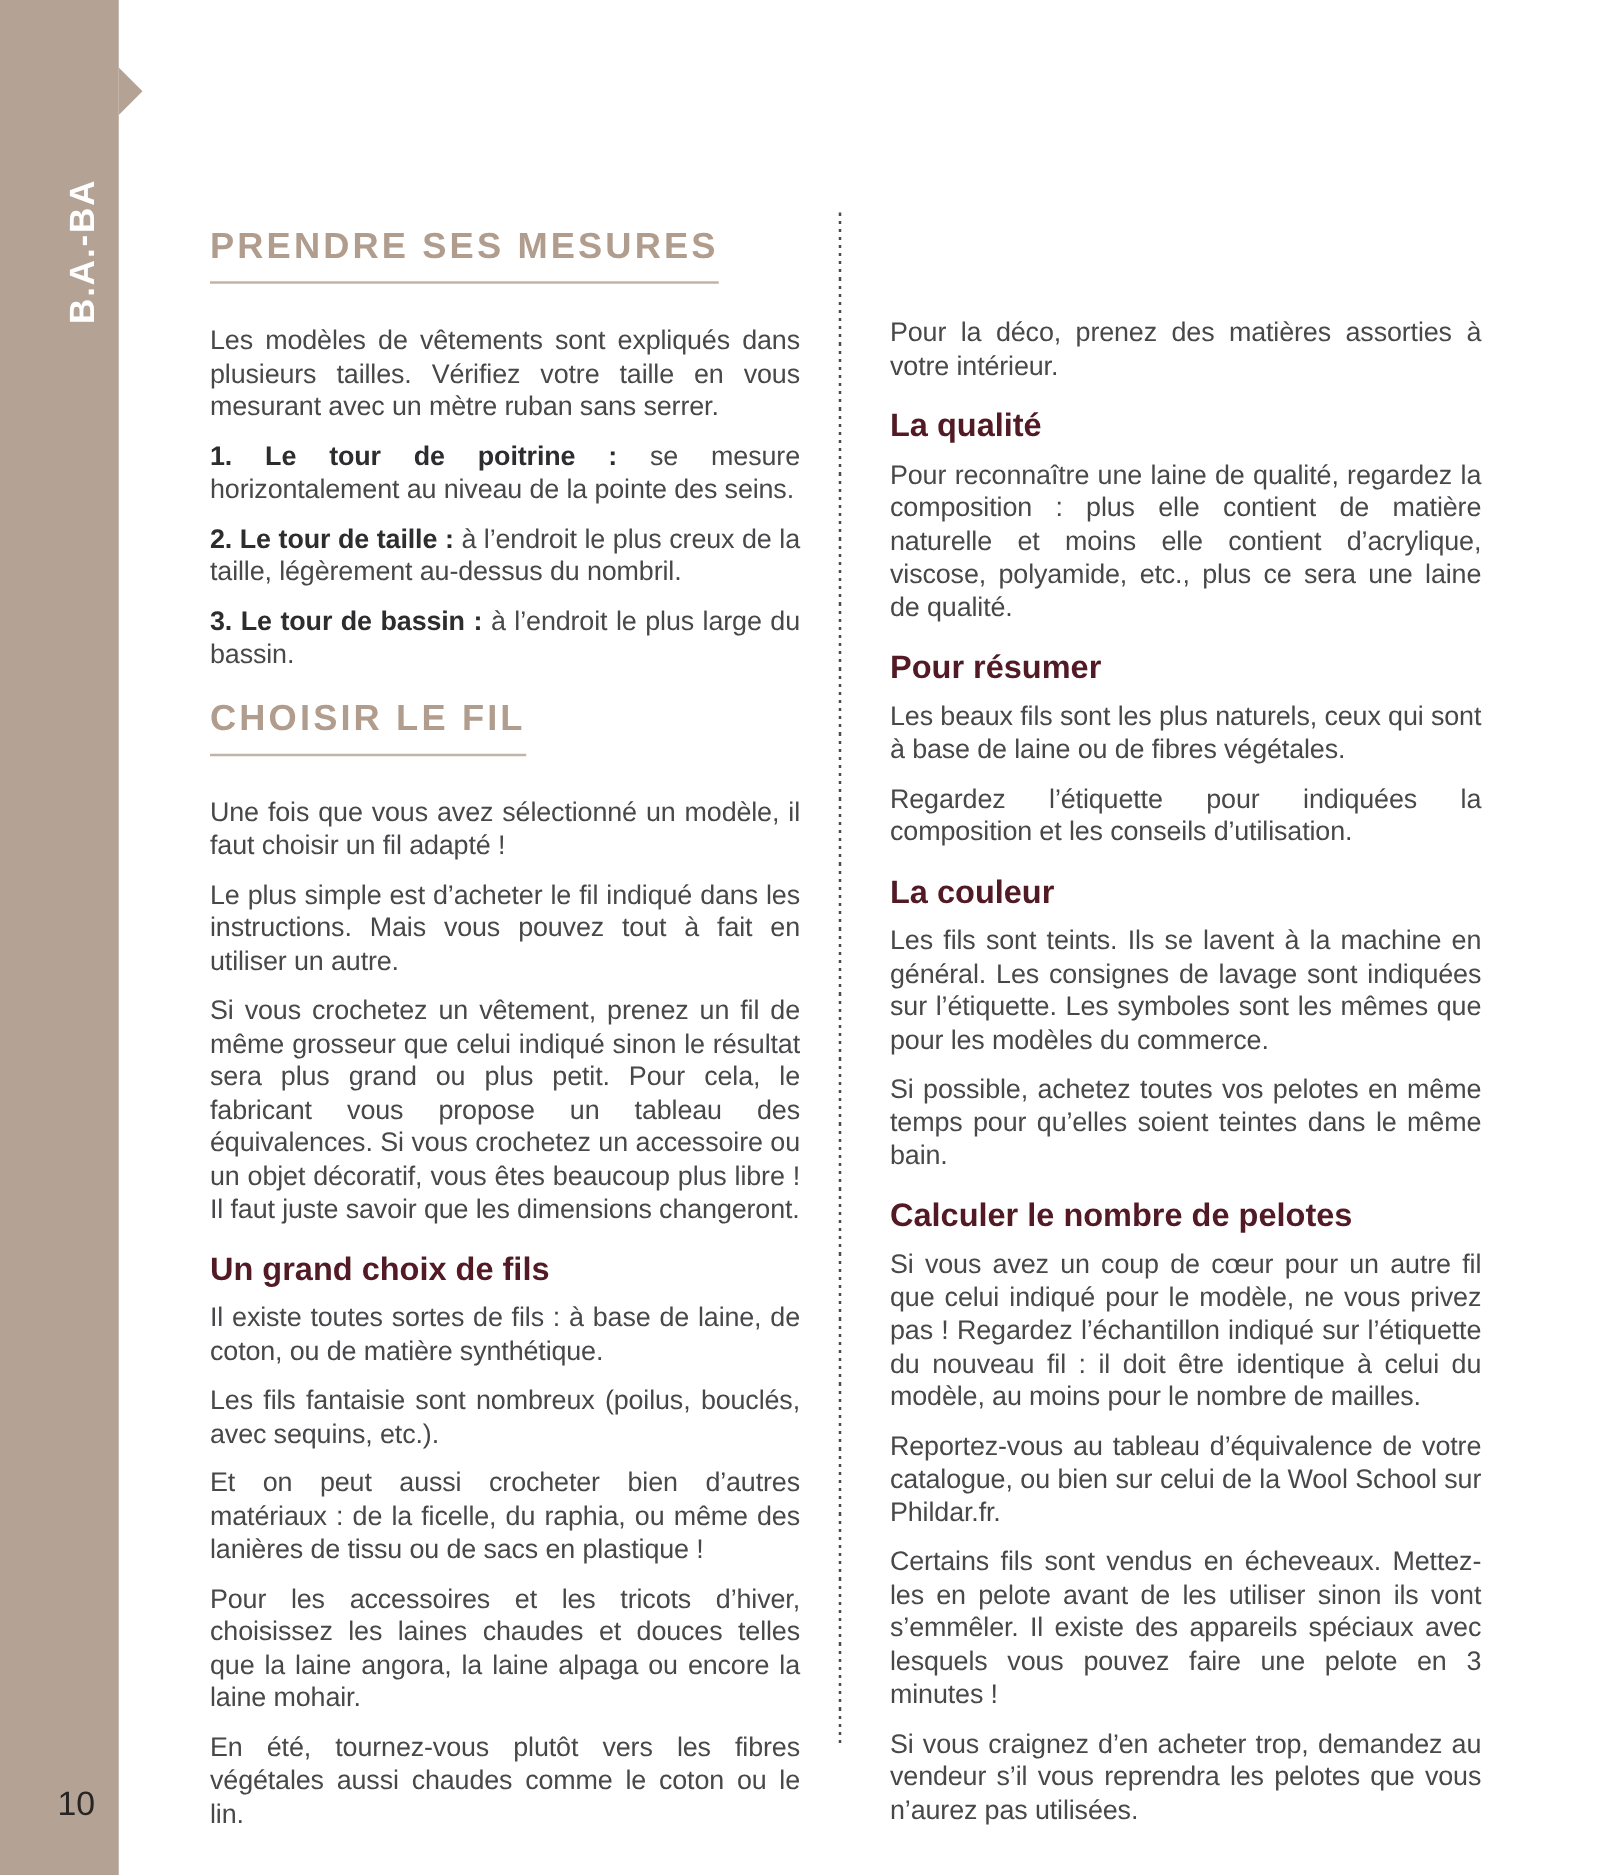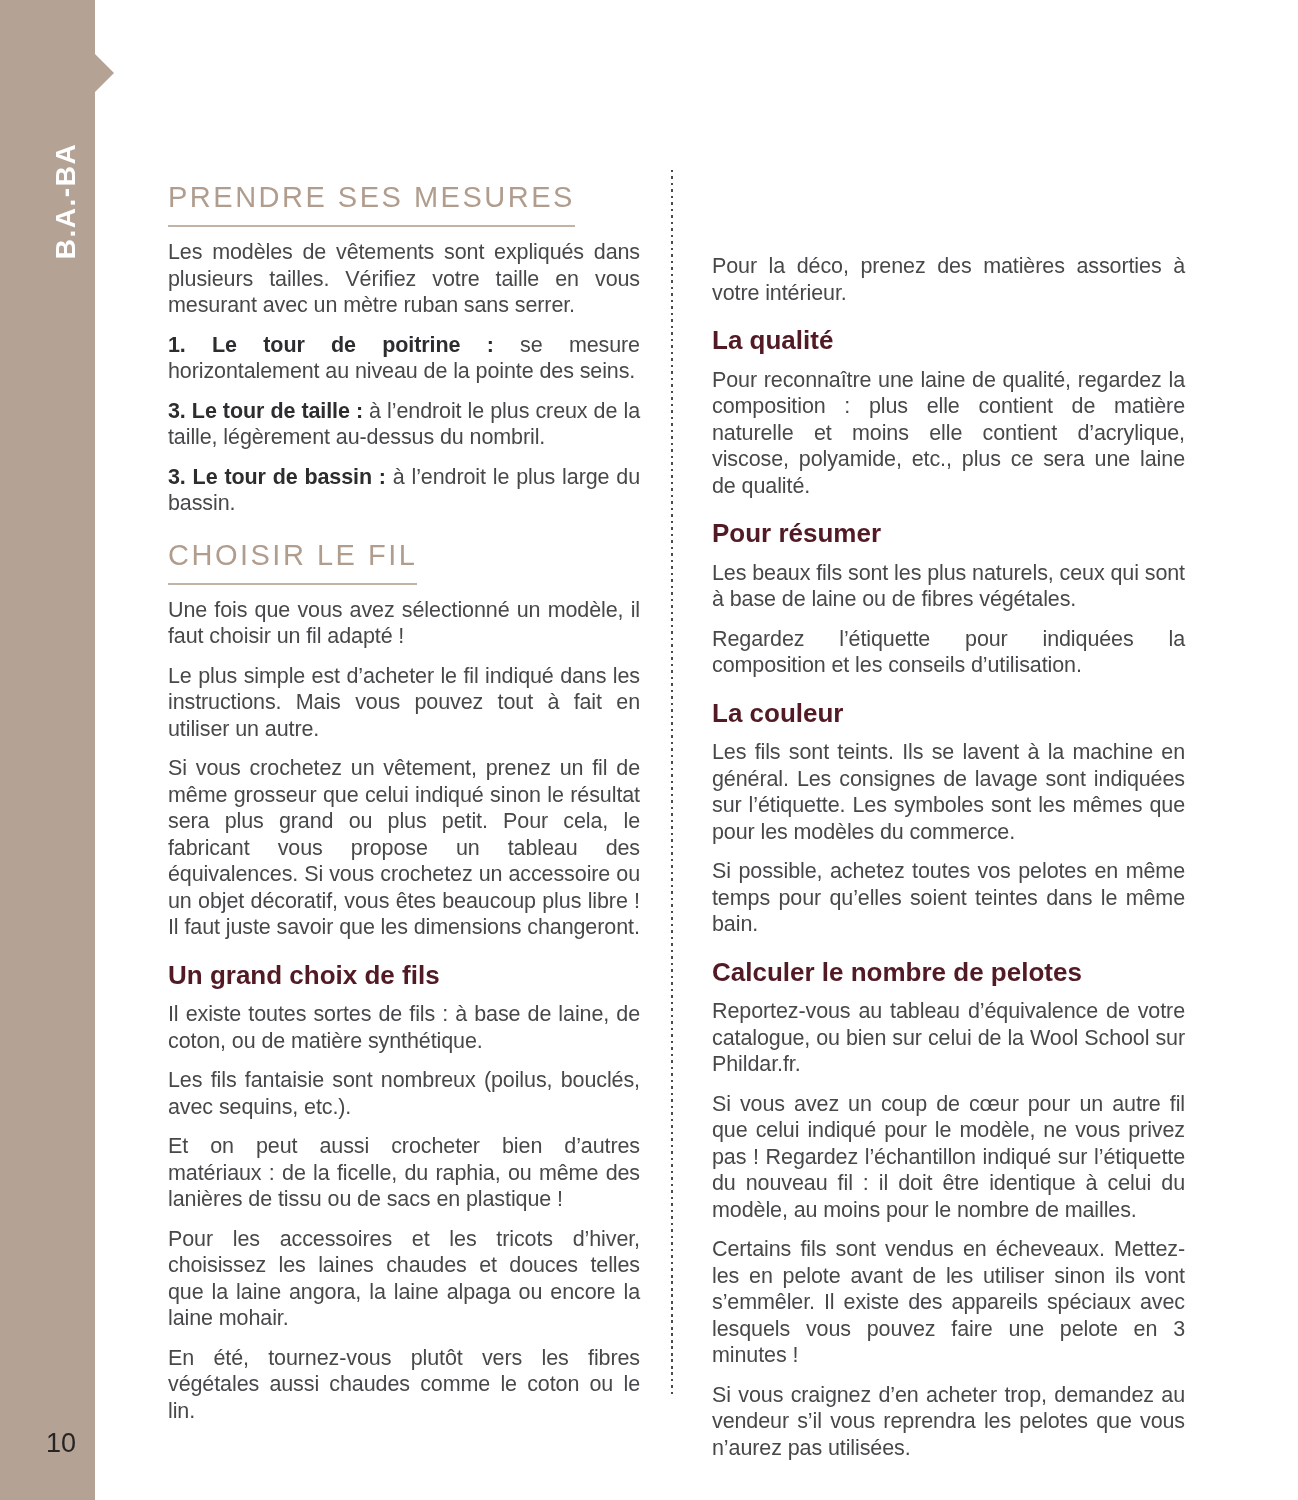--- a/index.html
+++ b/index.html
@@ -45,25 +45,25 @@
   .col-right { left: 712px; top: 241px; width: 473px; }
   .divider {
     position: absolute; left: 671px; top: 170px;
     width: 2px; height: 1226px;
     background: repeating-linear-gradient(
       to bottom, #4b4b4b 0, #4b4b4b 2.5px, transparent 2.5px, transparent 6.5px);
   }
   
   .section-title {
     display: inline-block;
-    margin: 0 0 0 0;
+    margin: 0 0 20px 0;
     padding-bottom: 13px;
     border-bottom: 2px solid #c3b3a5;
     font-size: 29px;
-    font-weight: normal;
+    font-weight: bold;
     letter-spacing: 2.5px;
     color: #b09d8e;
     line-height: 1;
   }
   .section-title-wrap { margin: 0; }
   .section-title-wrap.second { margin-top: 24px; }
   .sub-title {
     margin: 20px 0 10px 0;
     font-size: 26px;
     font-weight: bold;
@@ -92,21 +92,21 @@
 
 <div class="divider"></div>
 
 <div class="col col-left">
 
   <div class="section-title-wrap">
     <h2 class="section-title">PRENDRE SES MESURES</h2>
   </div>
   <p class="body">Les modèles de vêtements sont expliqués dans plusieurs tailles. Vérifiez votre taille en vous mesurant avec un mètre ruban sans serrer.</p>
   <p class="body"><strong class="lead">1. Le tour de poitrine :</strong><span> se mesure horizontalement au niveau de la pointe des seins.</span></p>
-  <p class="body"><strong class="lead">3. Le tour de taille :</strong><span> à l’endroit le plus creux de la taille, légèrement au-dessus du nombril.</span></p>
+  <p class="body"><strong class="lead">2. Le tour de taille :</strong><span> à l’endroit le plus creux de la taille, légèrement au-dessus du nombril.</span></p>
   <p class="body"><strong class="lead">3. Le tour de bassin :</strong><span> à l’endroit le plus large du bassin.</span></p>
 
   <div class="section-title-wrap second">
     <h2 class="section-title">CHOISIR LE FIL</h2>
   </div>
   <p class="body">Une fois que vous avez sélectionné un modèle, il faut choisir un fil adapté !</p>
   <p class="body">Le plus simple est d’acheter le fil indiqué dans les instructions. Mais vous pouvez tout à fait en utiliser un autre.</p>
   <p class="body">Si vous crochetez un vêtement, prenez un fil de même grosseur que celui indiqué sinon le résultat sera plus grand ou plus petit. Pour cela, le fabricant vous propose un tableau des équivalences. Si vous crochetez un accessoire ou un objet décoratif, vous êtes beaucoup plus libre ! Il faut juste savoir que les dimensions changeront.</p>
 
   <h3 class="sub-title">Un grand choix de fils</h3>
@@ -126,17 +126,17 @@
 
   <h3 class="sub-title tight">Pour résumer</h3>
   <p class="body">Les beaux fils sont les plus naturels, ceux qui sont à base de laine ou de fibres végétales.</p>
   <p class="body">Regardez l’étiquette pour indiquées la composition et les conseils d’utilisation.</p>
 
   <h3 class="sub-title">La couleur</h3>
   <p class="body">Les fils sont teints. Ils se lavent à la machine en général. Les consignes de lavage sont indiquées sur l’étiquette. Les symboles sont les mêmes que pour les modèles du commerce.</p>
   <p class="body">Si possible, achetez toutes vos pelotes en même temps pour qu’elles soient teintes dans le même bain.</p>
 
   <h3 class="sub-title">Calculer le nombre de pelotes</h3>
+  <p class="body">Si vous avez un coup de cœur pour un autre fil que celui indiqué pour le modèle, ne vous privez pas ! Regardez l’échantillon indiqué sur l’étiquette du nouveau fil : il doit être identique à celui du modèle, au moins pour le nombre de mailles.</p>
   <p class="body">Reportez-vous au tableau d’équivalence de votre catalogue, ou bien sur celui de la Wool School sur Phildar.fr.</p>
-  <p class="body">Si vous avez un coup de cœur pour un autre fil que celui indiqué pour le modèle, ne vous privez pas ! Regardez l’échantillon indiqué sur l’étiquette du nouveau fil : il doit être identique à celui du modèle, au moins pour le nombre de mailles.</p>
   <p class="body">Certains fils sont vendus en écheveaux. Mettez-les en pelote avant de les utiliser sinon ils vont s’emmêler. Il existe des appareils spéciaux avec lesquels vous pouvez faire une pelote en 3 minutes !</p>
   <p class="body">Si vous craignez d’en acheter trop, demandez au vendeur s’il vous reprendra les pelotes que vous n’aurez pas utilisées.</p>
 </div>
 
 </body></html>

